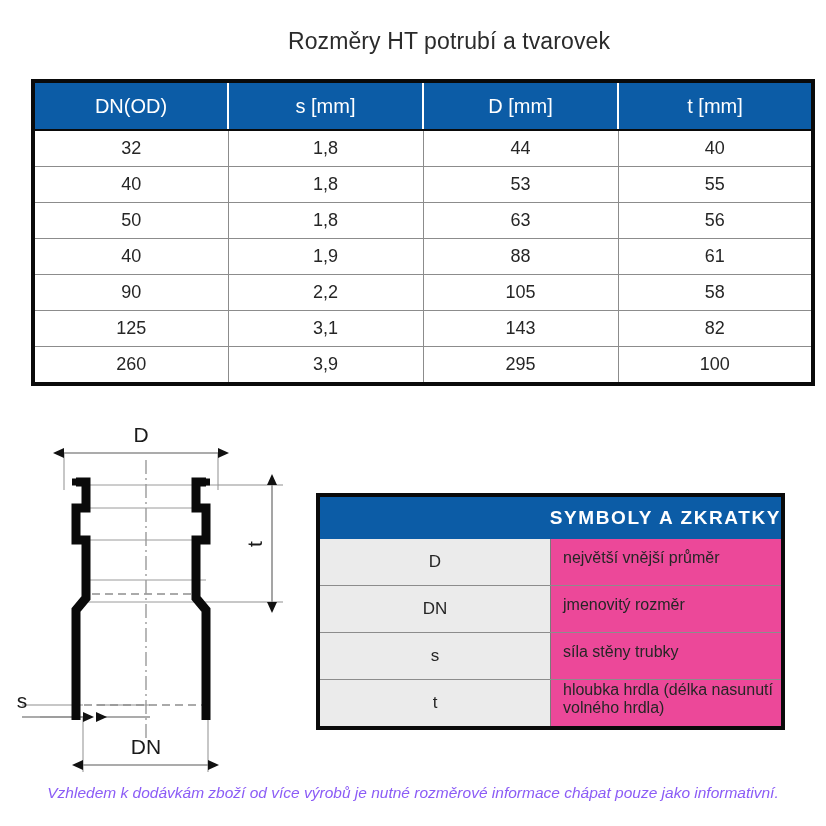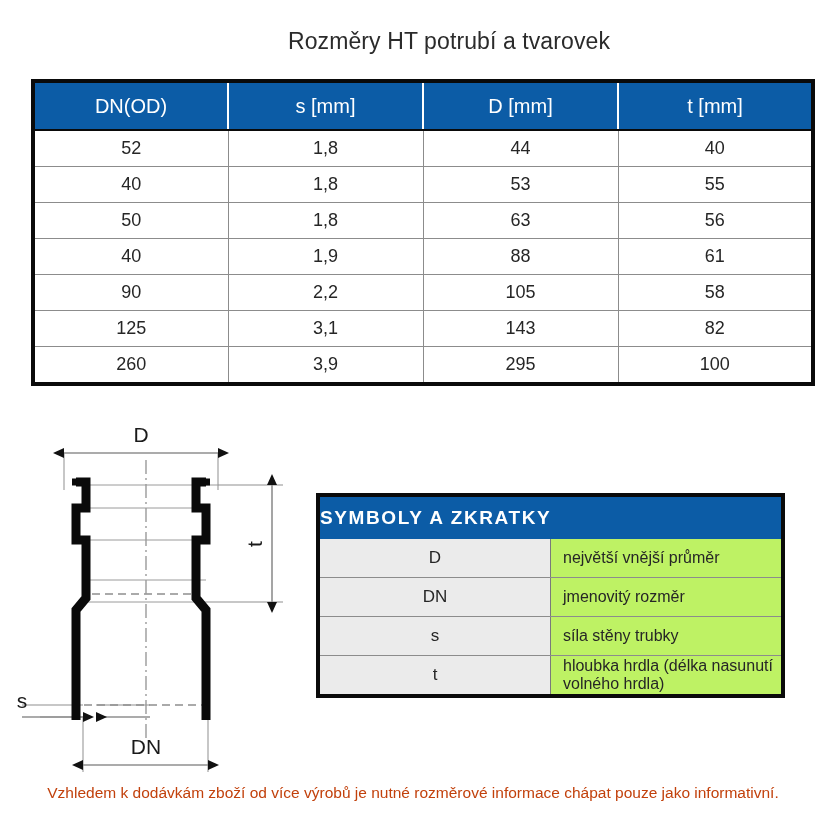--- a/index.html
+++ b/index.html
@@ -77,83 +77,84 @@
     table-layout: fixed;
     background: #ffffff;
   }
   #symbols-table .sym-head {
     background: #0c5ca6;
     color: #ffffff;
     font-size: 19px;
     font-weight: bold;
     letter-spacing: 1.6px;
     height: 42px;
-    text-align: left;
+    text-align: right;
     border-bottom: 2px solid #0a0a0a;
     padding: 0;
   }
   #symbols-table td.sym-key {
     width: 141px;
     background: #ebebeb;
     text-align: center;
     font-size: 17px;
     color: #262626;
     height: 38px;
     border-right: 1px solid #7a7a7a;
     border-bottom: 1px solid #8c8c8c;
     padding: 0;
   }
   #symbols-table td.sym-val {
-    background: #bef264;
+    background: #ec4899;
     text-align: left;
     font-size: 16px;
     color: #262626;
     height: 38px;
     border-bottom: 1px solid #8c8c8c;
-    padding: 0 0 0 12px;
+    padding: 0 0 8px 12px;
   }
   #symbols-table tr:last-child td { border-bottom: none; }
 
   
   #pipe-drawing {
     position: absolute;
     left: 0px;
     top: 420px;
     width: 310px;
     height: 370px;
   }
 
   
   #footer-note {
     position: absolute;
     left: 0;
     top: 784px;
     width: 826px;
     text-align: center;
     font-size: 15.5px;
-    color: #c2410c;
+    color: #8b5cf6;
+    font-style: italic;
   }
 </style>
 </head>
 <body>
 
 <div id="page-title">Rozměry HT potrubí a tvarovek</div>
 
 <table id="dims-table">
   <thead>
     <tr>
       <th>DN(OD)</th>
       <th>s [mm]</th>
       <th>D [mm]</th>
       <th>t [mm]</th>
     </tr>
   </thead>
   <tbody>
     <tr>
-      <td>52</td>
+      <td>32</td>
       <td>1,8</td>
       <td>44</td>
       <td>40</td>
     </tr>
     <tr>
       <td>40</td>
       <td>1,8</td>
       <td>53</td>
       <td>55</td>
     </tr>

